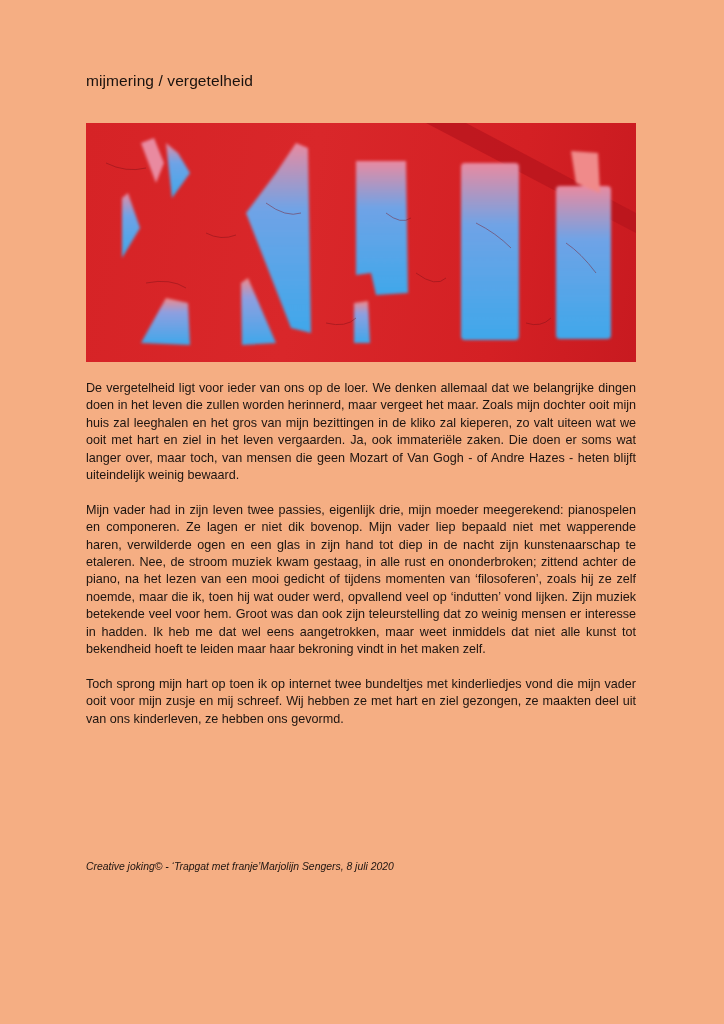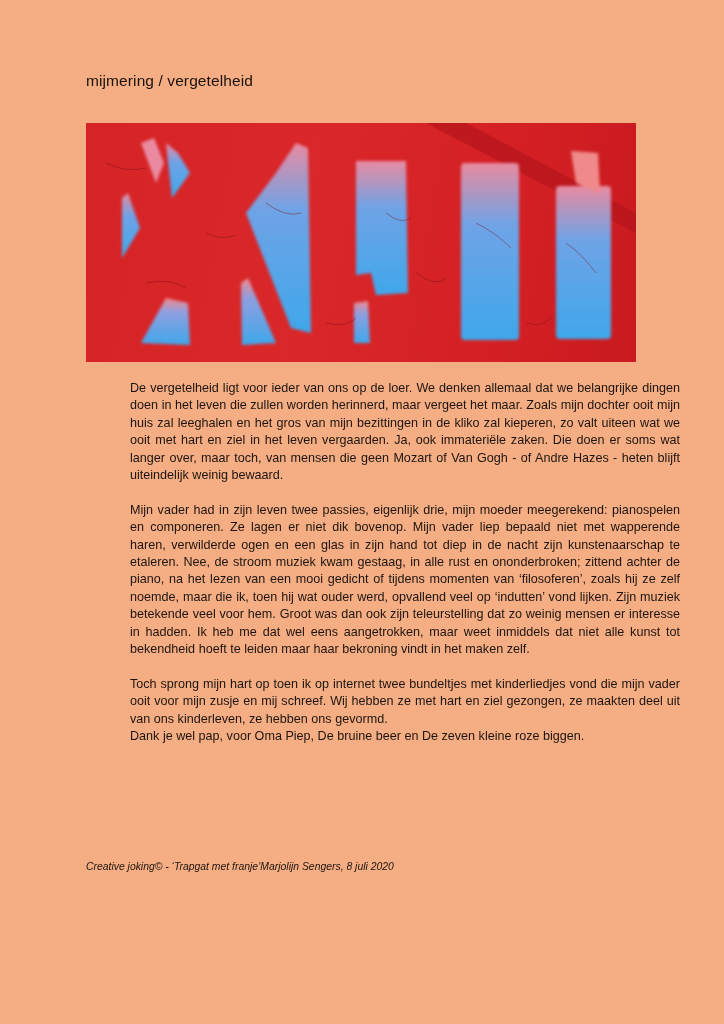--- a/index.html
+++ b/index.html
@@ -20,21 +20,20 @@
       position: absolute; left: 86px; top: 123px;
       width: 550px; height: 239px;
       background: linear-gradient(100deg, #d62326 0%, #d9272a 40%, #d42024 75%, #c81a20 100%);
       overflow: hidden;
     }
     .photo svg { position: absolute; left: 0; top: 0; }
     .body-text {
       position: absolute; left: 86px; top: 380px; width: 550px;
       font-size: 12.6px; line-height: 17.4px;
       text-align: justify;
-      margin-left: 44px;
     }
     .body-text p { margin: 0; }
     .body-text p.gap { margin-top: 17.4px; }
     .footer {
       position: absolute; left: 86px; top: 861px; width: 550px;
       font-size: 10.4px; font-style: italic;
       display: flex; 
       color: #1d1410;
     }
   </style>
@@ -95,21 +94,20 @@
         <path d="M440,200 q15,5 25,-5"></path>
         <path d="M330,150 q20,15 30,5"></path>
       </g>
     </svg>
   </div>
 
   <div class="body-text">
     <p>De vergetelheid ligt voor ieder van ons op de loer. We denken allemaal dat we belangrijke dingen doen in het leven die zullen worden herinnerd, maar vergeet het maar. Zoals mijn dochter ooit mijn huis zal leeghalen en het gros van mijn bezittingen in de kliko zal kieperen, zo valt uiteen wat we ooit met hart en ziel in het leven vergaarden. Ja, ook immateriële zaken. Die doen er soms wat langer over, maar toch, van mensen die geen Mozart of Van Gogh - of Andre Hazes - heten blijft uiteindelijk weinig bewaard.</p>
     <p class="gap">Mijn vader had in zijn leven twee passies, eigenlijk drie, mijn moeder meegerekend: pianospelen en componeren. Ze lagen er niet dik bovenop. Mijn vader liep bepaald niet met wapperende haren, verwilderde ogen en een glas in zijn hand tot diep in de nacht zijn kunstenaarschap te etaleren. Nee, de stroom muziek kwam gestaag, in alle rust en ononderbroken; zittend achter de piano, na het lezen van een mooi gedicht of tijdens momenten van ‘filosoferen’, zoals hij ze zelf noemde, maar die ik, toen hij wat ouder werd, opvallend veel op ‘indutten’ vond lijken. Zijn muziek betekende veel voor hem. Groot was dan ook zijn teleurstelling dat zo weinig mensen er interesse in hadden. Ik heb me dat wel eens aangetrokken, maar weet inmiddels dat niet alle kunst tot bekendheid hoeft te leiden maar haar bekroning vindt in het maken zelf.</p>
     <p class="gap">Toch sprong mijn hart op toen ik op internet twee bundeltjes met kinderliedjes vond die mijn vader ooit voor mijn zusje en mij schreef. Wij hebben ze met hart en ziel gezongen, ze maakten deel uit van ons kinderleven, ze hebben ons gevormd.</p>
-    <p>Dank je wel pap, voor Oma Piep, De bruine beer en De zeven kleine roze biggen.</p>
   </div>
 
   <div class="footer">
     <span>Creative joking© - ‘Trapgat met franje’</span>
     <span>Marjolijn Sengers, 8 juli 2020</span>
   </div>
 
 </div>
 
 </body></html>

